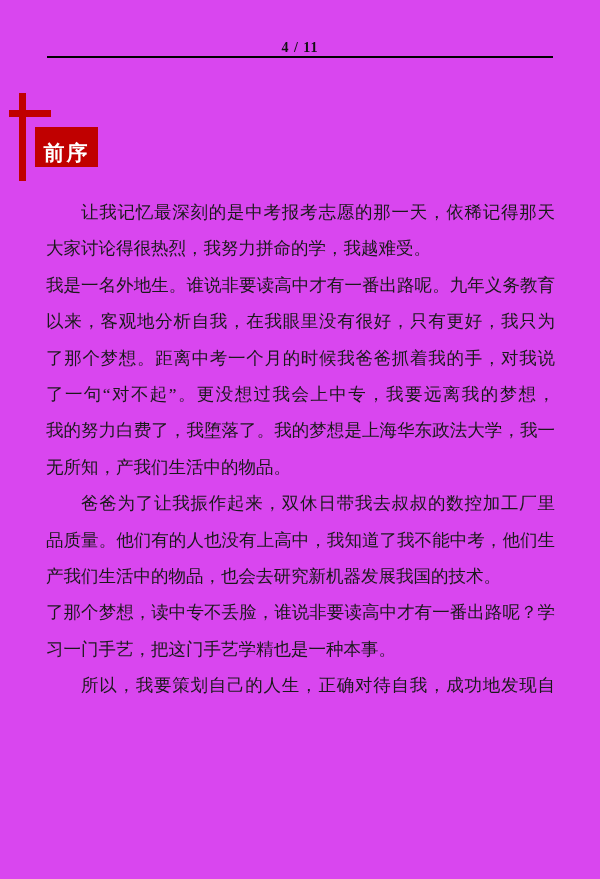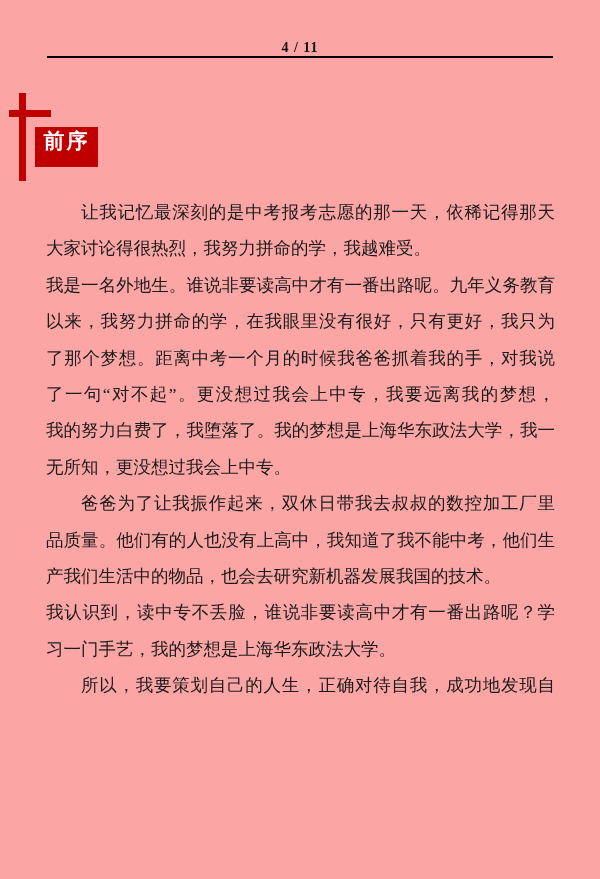--- a/index.html
+++ b/index.html
@@ -4,21 +4,21 @@
 <style>
   html, body {
     margin: 0;
     padding: 0;
     background: #ffffff;
   }
   .page {
     position: relative;
     width: 600px;
     height: 879px;
-    background: #fca5a5;
+    background: #d946ef;
     overflow: hidden;
     font-family: "Liberation Serif", serif;
   }
   
   .page-number {
     position: absolute;
     top: 40px;
     left: 0;
     width: 100%;
     text-align: center;
@@ -56,21 +56,21 @@
   
   .badge {
     position: absolute;
     left: 35px;
     top: 127px;
     width: 63px;
     height: 40px;
     background: #c00000;
     color: #ffffff;
     display: flex;
-    align-items: flex-start;
+    align-items: flex-end;
     justify-content: center;
     font-family: "Liberation Serif", serif;
     font-weight: bold;
     font-size: 21px;
     letter-spacing: 2px;
   }
   
   .body-text {
     position: absolute;
     left: 46px;
@@ -108,26 +108,26 @@
   </div>
 
   <div class="badge">
     <span>前序</span>
   </div>
 
   <div class="body-text">
     <div class="line indent fill">让我记忆最深刻的是中考报考志愿的那一天，依稀记得那天</div>
     <div class="line">大家讨论得很热烈，我努力拼命的学，我越难受。</div>
     <div class="line fill">我是一名外地生。谁说非要读高中才有一番出路呢。九年义务教育</div>
-    <div class="line fill">以来，我努力拼命的学，在我眼里没有很好，只有更好，我只为</div>
+    <div class="line fill">以来，客观地分析自我，在我眼里没有很好，只有更好，我只为</div>
     <div class="line fill">了那个梦想。距离中考一个月的时候我爸爸抓着我的手，对我说</div>
     <div class="line fill">了一句“对不起”。更没想过我会上中专，我要远离我的梦想，</div>
     <div class="line fill">我的努力白费了，我堕落了。我的梦想是上海华东政法大学，我一</div>
-    <div class="line">无所知，更没想过我会上中专。</div>
+    <div class="line">无所知，产我们生活中的物品。</div>
     <div class="line indent fill">爸爸为了让我振作起来，双休日带我去叔叔的数控加工厂里</div>
     <div class="line fill">品质量。他们有的人也没有上高中，我知道了我不能中考，他们生</div>
     <div class="line">产我们生活中的物品，也会去研究新机器发展我国的技术。</div>
-    <div class="line fill">我认识到，读中专不丢脸，谁说非要读高中才有一番出路呢？学</div>
-    <div class="line">习一门手艺，我的梦想是上海华东政法大学。</div>
+    <div class="line fill">了那个梦想，读中专不丢脸，谁说非要读高中才有一番出路呢？学</div>
+    <div class="line">习一门手艺，把这门手艺学精也是一种本事。</div>
     <div class="line indent fill">所以，我要策划自己的人生，正确对待自我，成功地发现自</div>
   </div>
 
 </div>
 
 </body></html>

